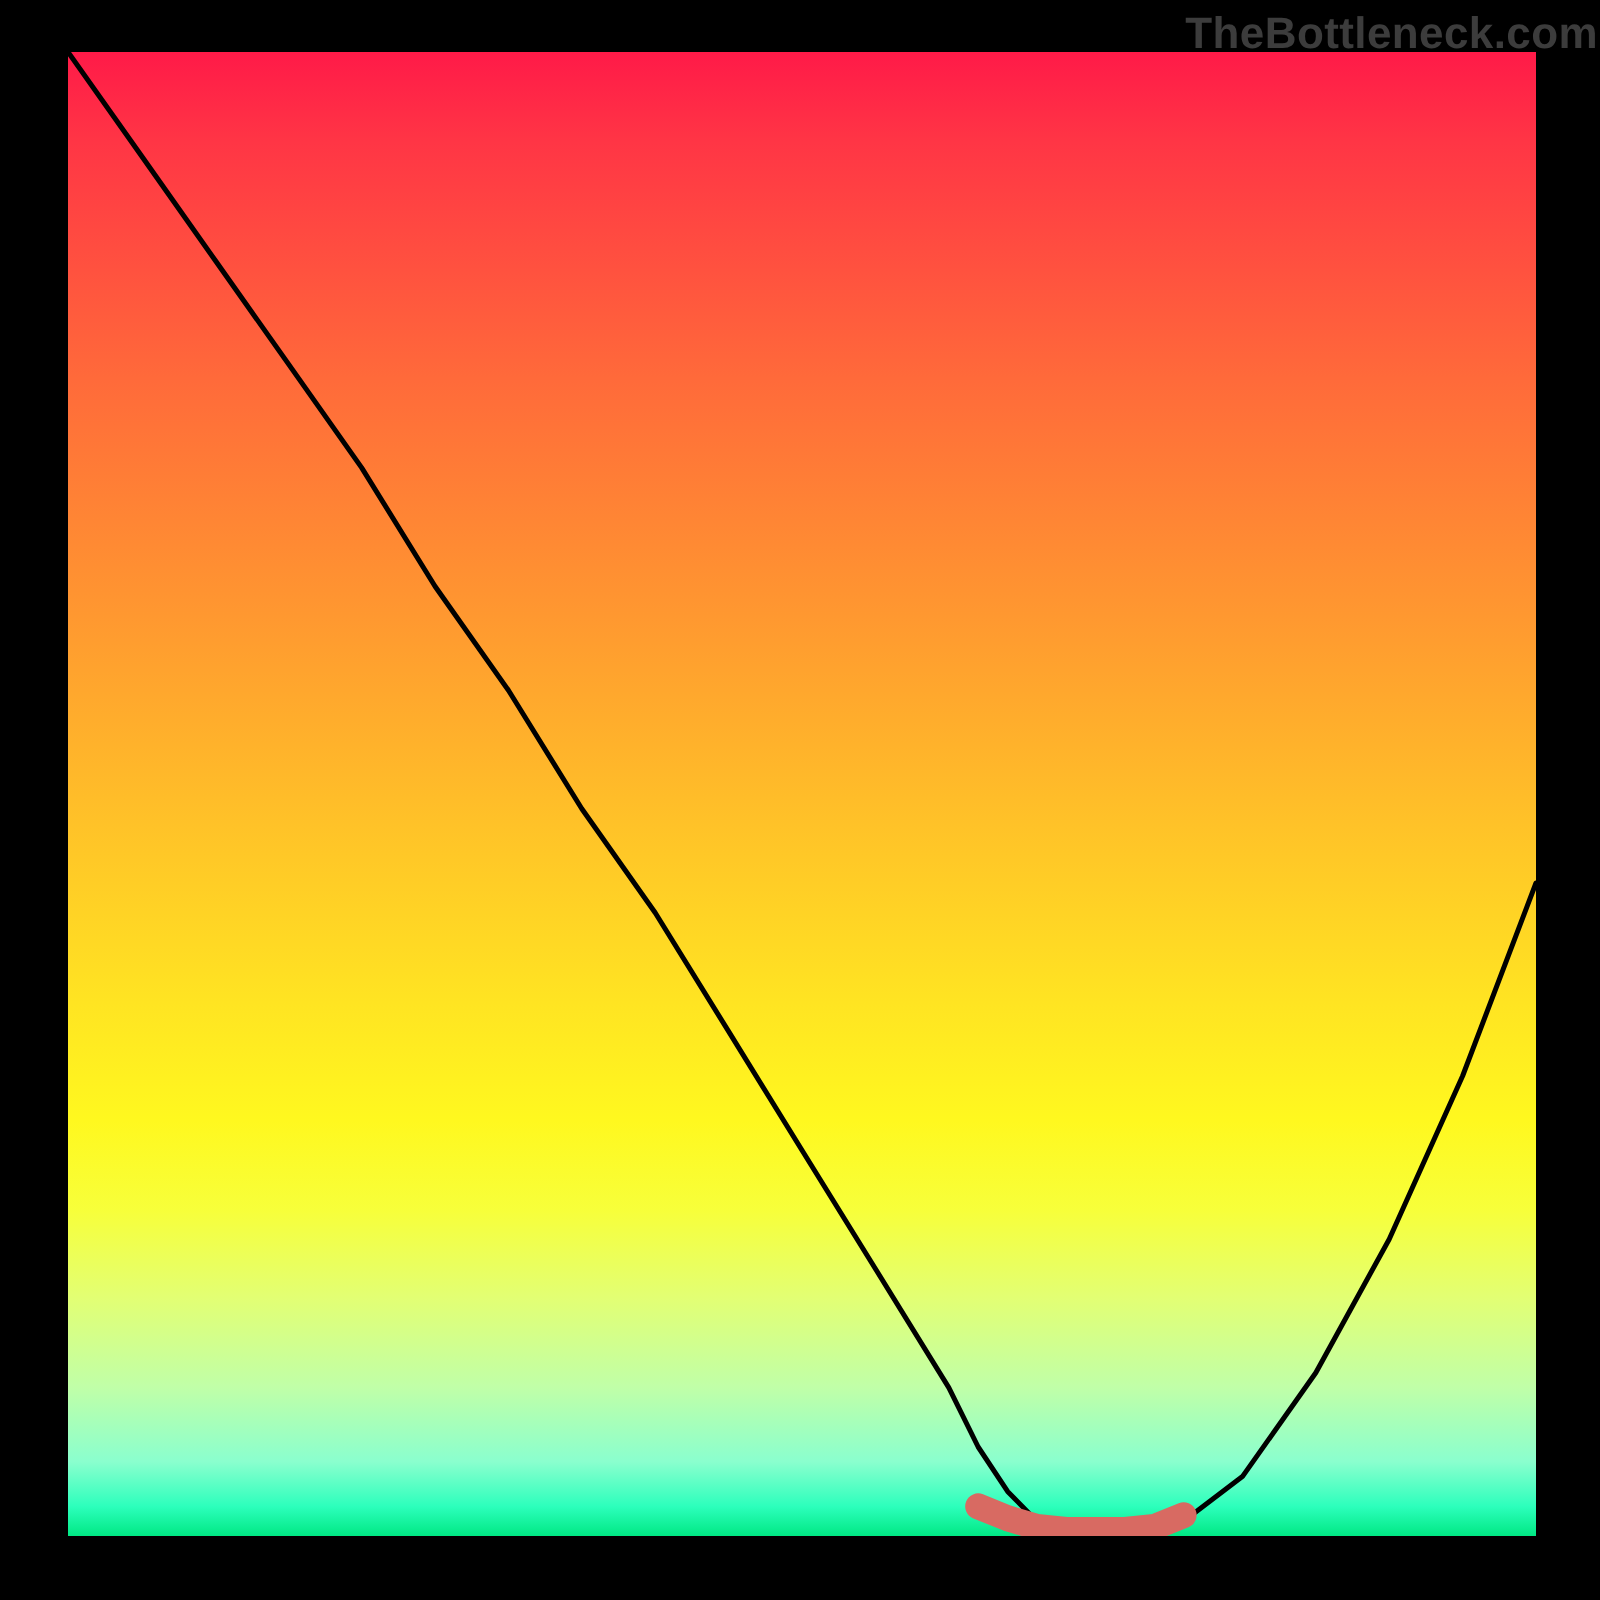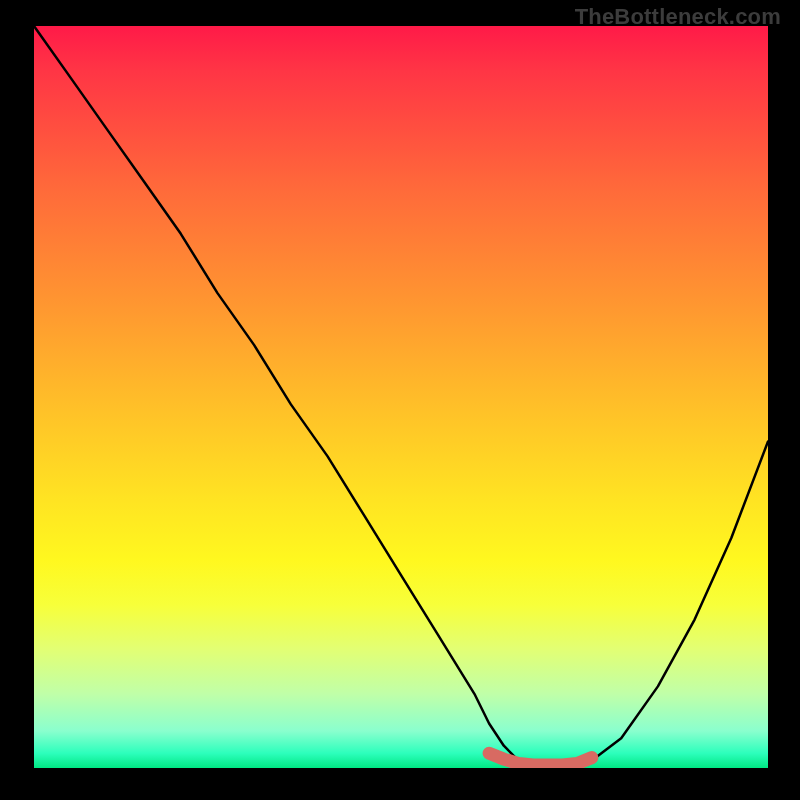--- a/index.html
+++ b/index.html
@@ -37,21 +37,21 @@
       #e2ff74 84%,
       #c0ffa8 90%,
       #8affce 95%,
       #2dffbc 98%,
       #00e884 100%
     );
   }
   .watermark {
     position: absolute;
     top: 4px;
-    right: 19px;
+    right: 1px;
     color: #3c3c3c;
     font-size: 22px;
     font-weight: 600;
     letter-spacing: 0.2px;
     user-select: none;
   }
   svg.curve {
     position: absolute;
     left: 0;
     top: 0;

